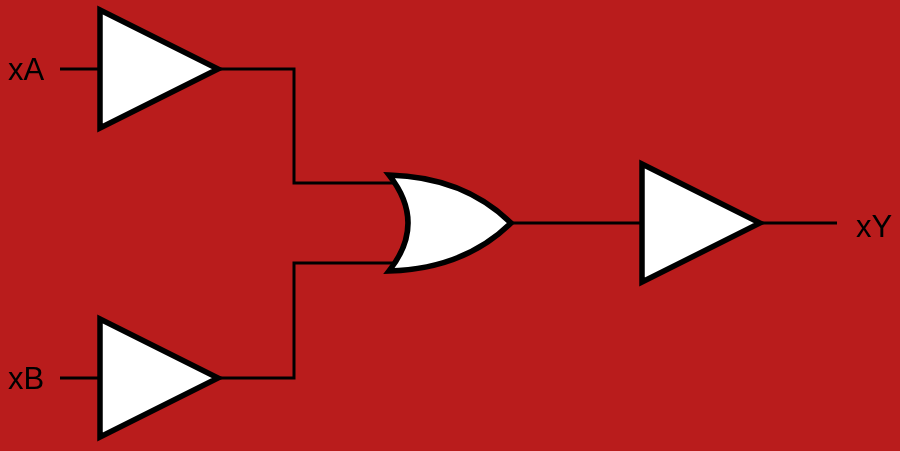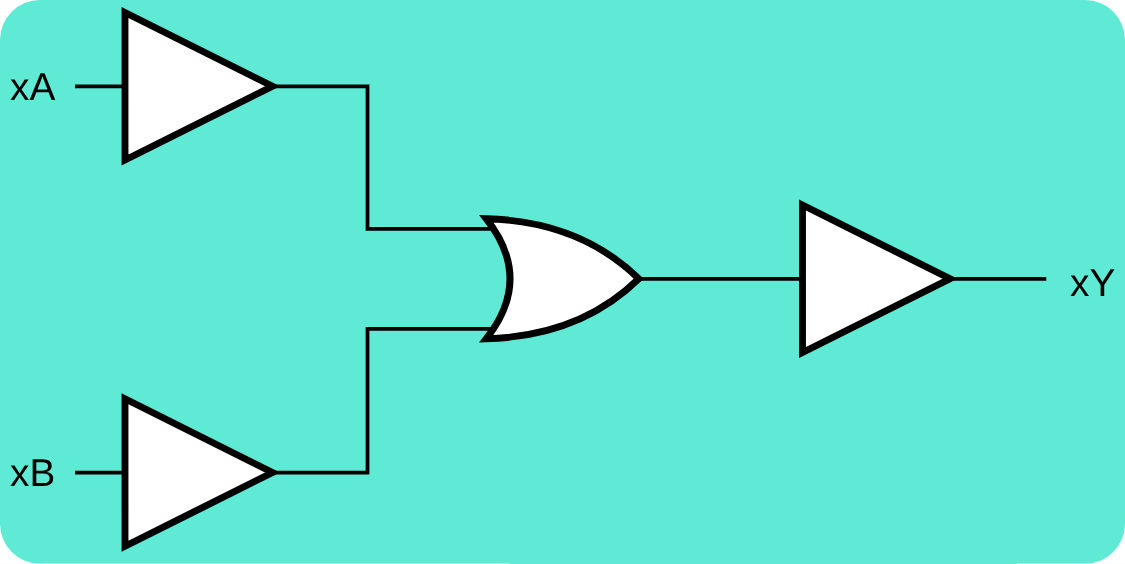--- a/index.html
+++ b/index.html
@@ -4,23 +4,22 @@
 <style>
   html, body {
     margin: 0;
     padding: 0;
     background: #ffffff;
   }
   .canvas {
     position: relative;
     width: 900px;
     height: 451px;
-    background: #5eead4;
+    background: #b91c1c;
     overflow: hidden;
-    border-radius: 32px;
   }
   svg {
     display: block;
   }
   .wire {
     fill: none;
     stroke: #000000;
     stroke-width: 3;
     stroke-linecap: butt;
     stroke-linejoin: miter;

